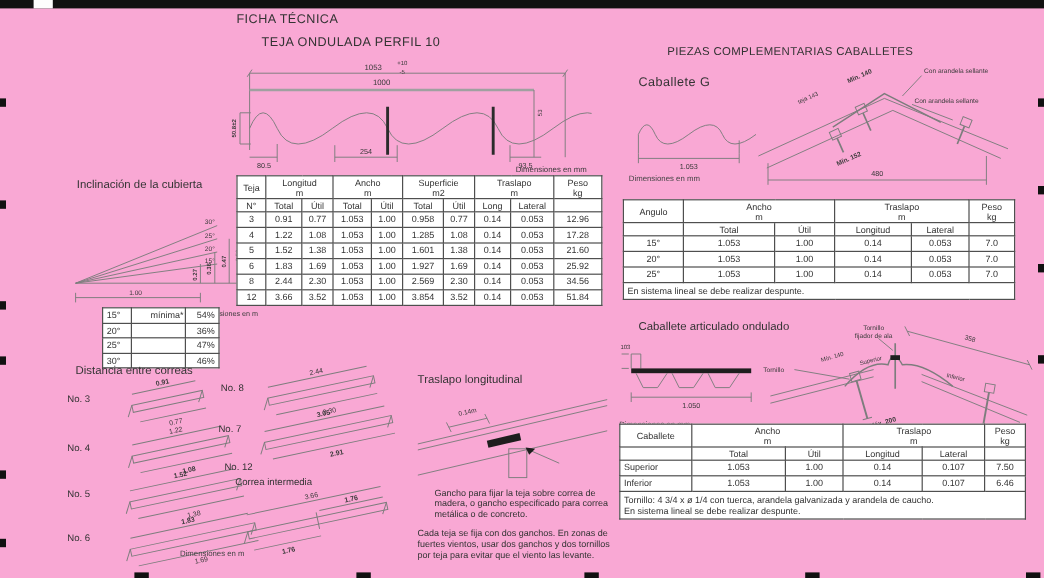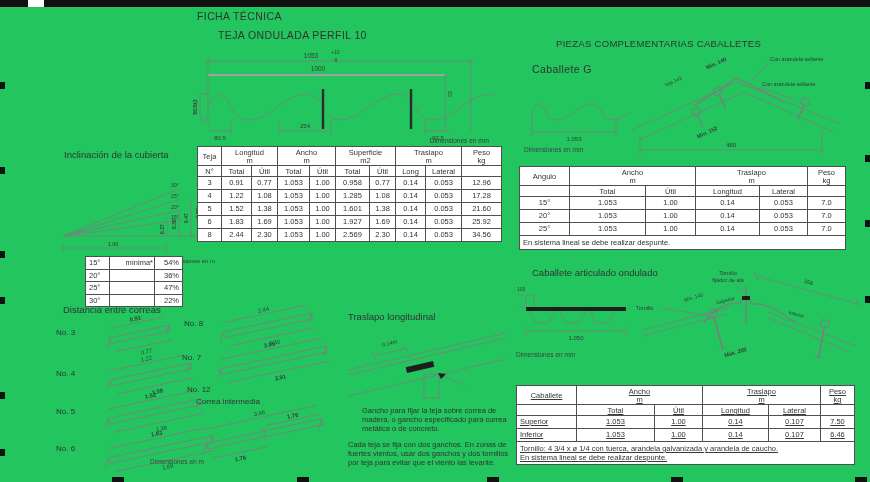--- a/index.html
+++ b/index.html
@@ -1,16 +1,16 @@
 <!DOCTYPE html>
 <html><head>
 <meta charset="utf-8">
 <style>
   html,body{margin:0;padding:0;background:#e8e8e8;}
-  #sheet{position:relative;width:870px;height:482px;background:#22c55e;overflow:hidden;
+  #sheet{position:relative;width:870px;height:482px;background:#f9a8d4;overflow:hidden;
          font-family:"Liberation Sans",sans-serif;color:#3a3a3a;}
   .abs{position:absolute;}
   .ttl{font-size:10.5px;letter-spacing:.4px;color:#333;}
   .sec{font-size:9.5px;color:#333;}
   .lbl{font-size:8px;color:#333;}
   .note{font-size:7.5px;line-height:9px;color:#333;}
   .units{font-size:6.5px;color:#444;}
   
   svg line,svg path,svg rect,svg polyline{stroke:#7d7d7d;stroke-width:.8;fill:none;}
   svg text{font-family:"Liberation Sans",sans-serif;fill:#3a3a3a;}
@@ -136,21 +136,21 @@
           <td>36%</td>
         </tr>
         <tr>
           <td>25°</td>
           <td></td>
           <td>47%</td>
         </tr>
         <tr>
           <td>30°</td>
           <td></td>
-          <td>22%</td>
+          <td>46%</td>
         </tr>
       </tbody>
   </table>
 
   <table class="dtable abs" id="mainTable" style="left:197px;top:146px;width:304px;padding-left:38px;">
     <colgroup>
         <col style="width:24px">
         <col style="width:30px">
         <col style="width:26px">
         <col style="width:32px">
@@ -237,20 +237,32 @@
           <td>2.44</td>
           <td>2.30</td>
           <td>1.053</td>
           <td>1.00</td>
           <td>2.569</td>
           <td>2.30</td>
           <td>0.14</td>
           <td>0.053</td>
           <td>34.56</td>
         </tr>
+        <tr>
+          <td>12</td>
+          <td>3.66</td>
+          <td>3.52</td>
+          <td>1.053</td>
+          <td>1.00</td>
+          <td>3.854</td>
+          <td>3.52</td>
+          <td>0.14</td>
+          <td>0.053</td>
+          <td>51.84</td>
+        </tr>
       </tbody>
   </table>
 
   <div class="abs sec" style="left:63px;top:304px;">Distancia entre correas</div>
 
   <div class="abs lbl" style="left:56px;top:328px;">No. 3</div>
   <svg class="abs" style="left:100px;top:311px;" width="84" height="48" viewBox="0 0 84 48">
     <g transform="rotate(-12 42 24)">
       <rect x="10" y="20" width="60" height="6"></rect>
       <line x1="10" y1="20" x2="5" y2="29"></line>
@@ -507,21 +519,21 @@
     <text x="100" y="9" text-anchor="middle" font-size="5.5">Tornillo</text>
     <text x="100" y="16" text-anchor="middle" font-size="5.5">fijador de ala</text>
     <text x="8" y="44" font-size="5.5">Tornillo</text>
     <text transform="rotate(-16 66 33)" x="66" y="33" text-anchor="middle" font-size="5">Mín. 140</text>
     <text transform="rotate(-14 98 36)" x="98" y="36" text-anchor="middle" font-size="5">Superior</text>
     <text transform="rotate(14 168 50)" x="168" y="50" text-anchor="middle" font-size="5">Inferior</text>
     <text transform="rotate(16 180 18)" x="180" y="18" text-anchor="middle" font-size="5.5">358</text>
     <text transform="rotate(-16 108 88)" x="108" y="88" text-anchor="middle" font-size="5.5" class="bd">Máx. 200</text>
   </svg>
 
-  <table class="dtable abs" id="cabTable" style="left:516px;top:385px;width:338px;text-decoration:underline;">
+  <table class="dtable abs" id="cabTable" style="left:516px;top:353px;width:338px;">
     <colgroup>
         <col style="width:60px">
         <col style="width:78px">
         <col style="width:48px">
         <col style="width:66px">
         <col style="width:52px">
         <col style="width:34px">
       </colgroup>
     <thead>
       <tr>

